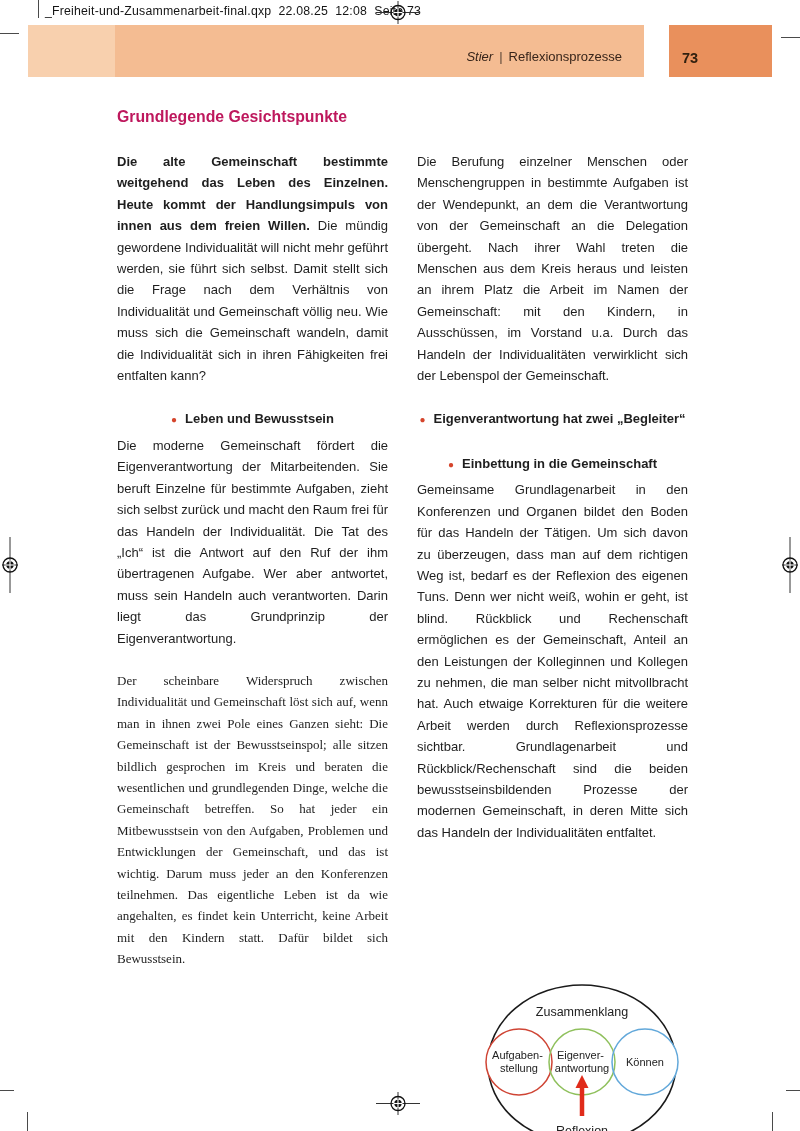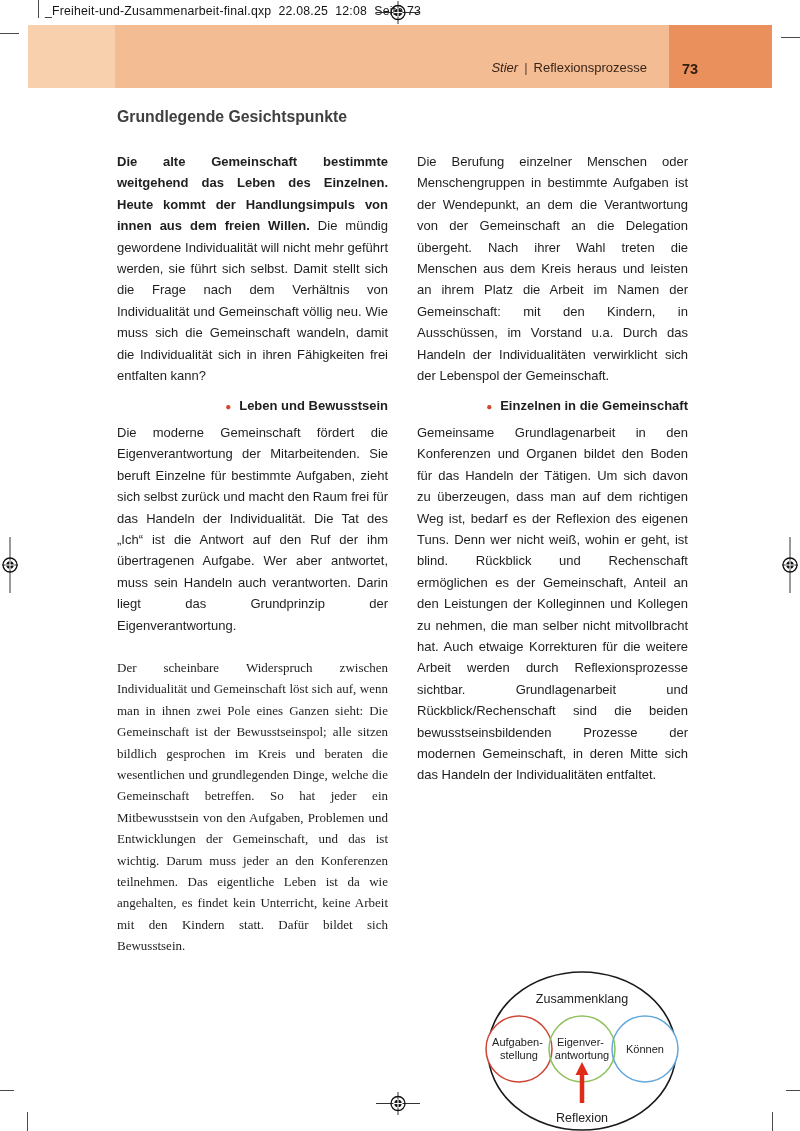--- a/index.html
+++ b/index.html
@@ -4,36 +4,36 @@
 <style>
   html,body{margin:0;padding:0;}
   body{width:800px;height:1131px;background:#ffffff;position:relative;overflow:hidden;
        font-family:"Liberation Sans","DejaVu Sans",sans-serif;color:#1e1e1e;}
   .abs{position:absolute;}
   
   .slug{left:45px;top:4px;font-size:12.3px;color:#151515;letter-spacing:.2px;white-space:pre;}
   .cropline{background:#4a4a4a;}
   .regmark svg{display:block;}
   
-  .band{left:28px;top:25px;width:744px;height:63px;display:flex;}
+  .band{left:28px;top:25px;width:744px;height:52px;display:flex;}
   .band-light{width:87px;background:#f8d0ae;}
   .band-mid{flex:1;background:#f4bc92;display:flex;align-items:flex-end;justify-content:flex-end;
             padding:0 22px 13px 0;font-size:13px;color:#38251a;}
   .rh-author{font-style:italic;}
   .rh-sep{margin:0 6px;color:#5a4636;}
   .band-dark{width:90px;background:#e9905c;display:flex;align-items:flex-end;
-             padding:0 0 11px 13px;font-size:14.5px;font-weight:bold;color:#32200f;}
+             padding:0 0 11px 13px;font-size:14.5px;font-weight:bold;color:#32200f;margin-left:25px;}
   
   .content{left:117px;top:108px;width:571px;}
-  .title{font-size:15.8px;font-weight:bold;color:#404040;margin:0 0 25px 0;}
+  .title{font-size:15.8px;font-weight:bold;color:#be185d;margin:0 0 25px 0;}
   .columns{display:flex;gap:29px;}
   .col{width:280px;font-size:13px;line-height:21.4px;text-align:justify;hyphens:auto;-webkit-hyphens:auto;}
   .para{margin:0;}
   .para + .para{margin-top:21px;font-family:Liberation Serif, serif;}
-  .heading{margin:9px 0 0 0;font-weight:bold;text-align:right;}
+  .heading{margin:22px 0 0 0;font-weight:bold;text-align:center;}
   .heading + .para{margin-top:4px;}
   .bullet{color:#d5452c;margin-right:8px;font-size:13px;}
   .b{font-weight:bold;}
   
   .figure{margin-top:10px;text-align:right;}
   .figure svg{display:inline-block;}
   .figtext{font-family:"Liberation Sans","DejaVu Sans",sans-serif;fill:#222;}
 </style>
 </head>
 <body>
@@ -104,21 +104,22 @@
   <h1 class="title">Grundlegende Gesichtspunkte</h1>
   <div class="columns">
     <div class="col" id="col-left" lang="de">
         <p class="para"><span class="b">Die alte Gemeinschaft bestimmte weitgehend das Leben des Einzelnen. Heute kommt der Handlungsimpuls von innen aus dem freien Willen.</span><span> Die mündig gewordene Individualität will nicht mehr geführt werden, sie führt sich selbst. Damit stellt sich die Frage nach dem Verhältnis von Individualität und Gemeinschaft völlig neu. Wie muss sich die Gemeinschaft wandeln, damit die Individualität sich in ihren Fähigkeiten frei entfalten kann?</span></p>
         <div class="heading"><span class="bullet" style="font-size: 10px;">●</span><span>Leben und Bewusstsein</span></div>
         <p class="para"><span>Die moderne Gemeinschaft fördert die Eigenverantwortung der Mitarbeitenden. Sie beruft Einzelne für bestimmte Aufgaben, zieht sich selbst zurück und macht den Raum frei für das Handeln der Individualität. Die Tat des „Ich“ ist die Antwort auf den Ruf der ihm übertragenen Aufgabe. Wer aber antwortet, muss sein Handeln auch verantworten. Darin liegt das Grundprinzip der Eigenverantwortung.</span></p>
         <p class="para"><span>Der scheinbare Widerspruch zwischen Individualität und Gemeinschaft löst sich auf, wenn man in ihnen zwei Pole eines Ganzen sieht: Die Gemeinschaft ist der Bewusstseinspol; alle sitzen bildlich gesprochen im Kreis und beraten die wesentlichen und grundlegenden Dinge, welche die Gemeinschaft betreffen. So hat jeder ein Mitbewusstsein von den Aufgaben, Problemen und Entwicklungen der Gemeinschaft, und das ist wichtig. Darum muss jeder an den Konferenzen teilnehmen. Das eigentliche Leben ist da wie angehalten, es findet kein Unterricht, keine Arbeit mit den Kindern statt. Dafür bildet sich Bewusstsein.</span></p>
       </div>
     <div class="col" id="col-right" lang="de">
         <p class="para"><span>Die Berufung einzelner Menschen oder Menschengruppen in bestimmte Aufgaben ist der Wendepunkt, an dem die Verantwortung von der Gemeinschaft an die Delegation übergeht. Nach ihrer Wahl treten die Menschen aus dem Kreis heraus und leisten an ihrem Platz die Arbeit im Namen der Gemeinschaft: mit den Kindern, in Ausschüssen, im Vorstand u.a. Durch das Handeln der Individualitäten verwirklicht sich der Lebenspol der Gemeinschaft.</span></p>
-        <div class="heading"><span class="bullet" style="font-size: 10px;">●</span><span>Einzelnen in die Gemeinschaft</span></div>
+        <div class="heading"><span class="bullet" style="font-size: 10px;">●</span><span>Eigenverantwortung hat zwei „Begleiter“</span></div>
+        <div class="heading"><span class="bullet" style="font-size: 10px;">●</span><span>Einbettung in die Gemeinschaft</span></div>
         <p class="para"><span>Gemeinsame Grundlagenarbeit in den Konferenzen und Organen bildet den Boden für das Handeln der Tätigen. Um sich davon zu überzeugen, dass man auf dem richtigen Weg ist, bedarf es der Reflexion des eigenen Tuns. Denn wer nicht weiß, wohin er geht, ist blind. Rückblick und Rechenschaft ermöglichen es der Gemeinschaft, Anteil an den Leistungen der Kolleginnen und Kollegen zu nehmen, die man selber nicht mitvollbracht hat. Auch etwaige Korrekturen für die weitere Arbeit werden durch Reflexionsprozesse sichtbar. Grundlagenarbeit und Rückblick/Rechenschaft sind die beiden bewusstseinsbildenden Prozesse der modernen Gemeinschaft, in deren Mitte sich das Handeln der Individualitäten entfaltet.</span></p>
       </div>
   </div>
 
   <div class="figure">
     <svg width="212" height="172" viewBox="0 0 212 172">
 
       <ellipse cx="106" cy="84" rx="94" ry="79" fill="none" stroke-width="1.6" stroke="#1a1a1a"></ellipse>
 
       <circle cx="43" cy="82" r="33" fill="#ffffff"></circle>

